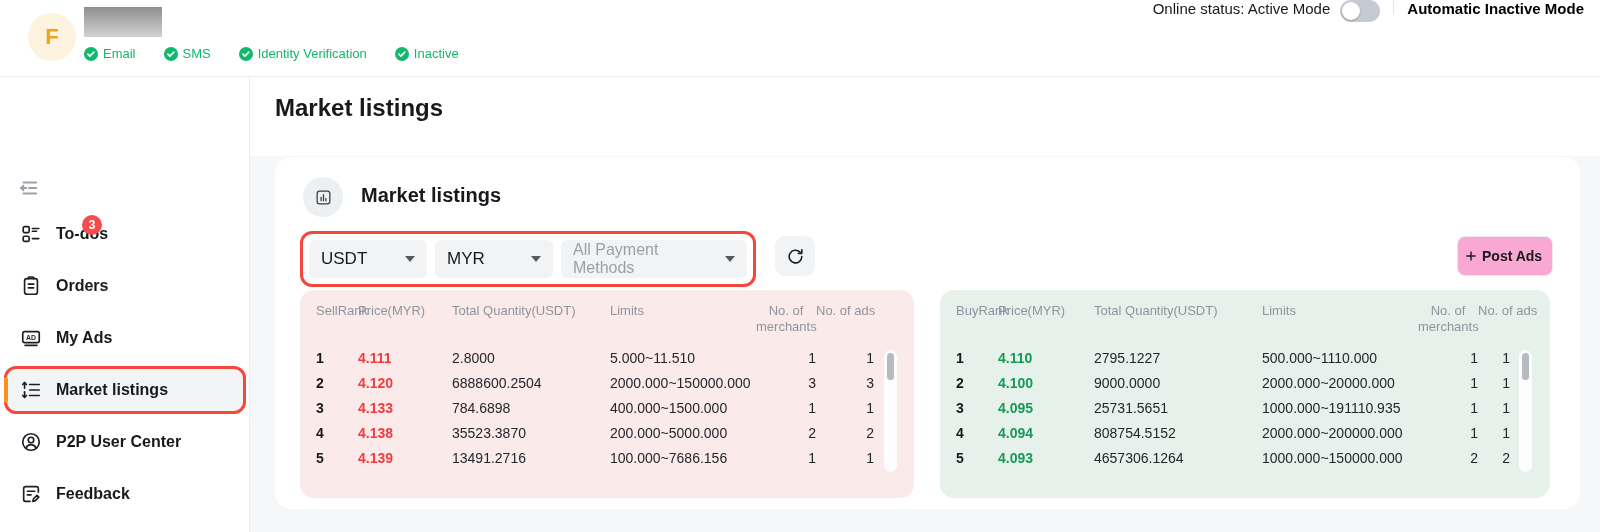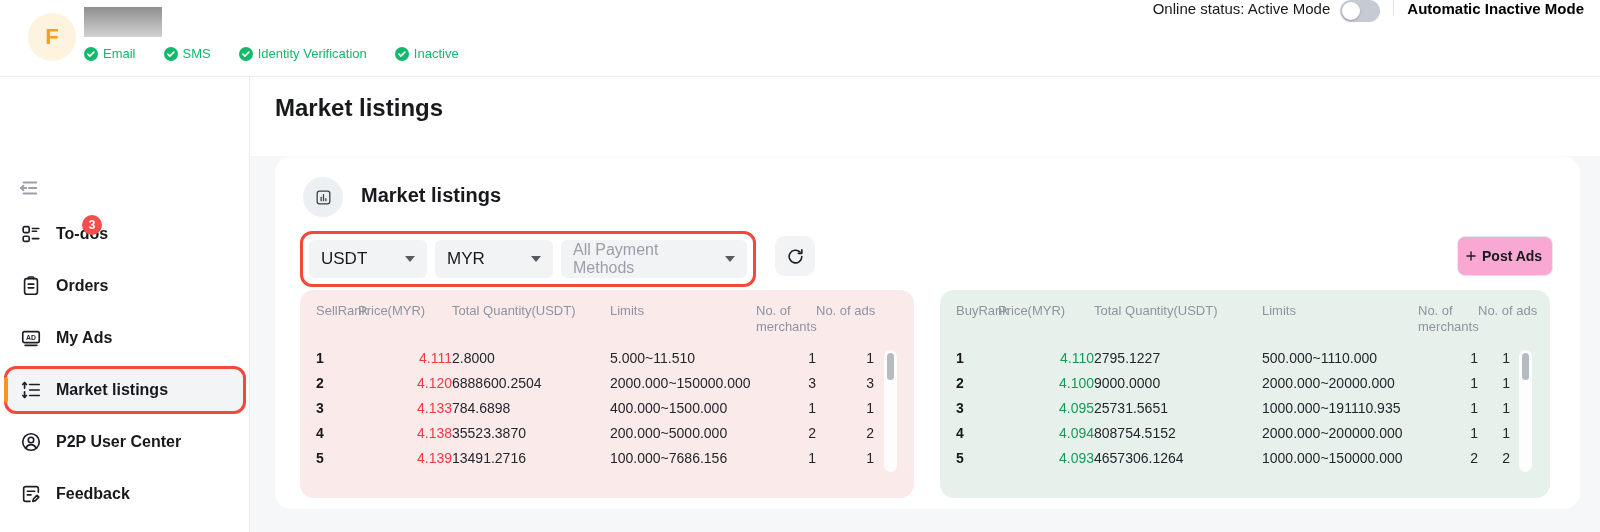--- a/index.html
+++ b/index.html
@@ -48,26 +48,26 @@
   .refresh-btn{position:absolute;left:500px;top:79px;width:40px;height:40px;border-radius:10px;background:#f2f3f5;border:none;display:flex;align-items:center;justify-content:center;cursor:pointer;}
   .post-ads-btn{position:absolute;left:1182px;top:79px;width:96px;height:40px;background:#f9a8d4;border:1px solid #e7e9ec;border-radius:8px;display:flex;align-items:center;justify-content:flex-start;gap:4px;cursor:pointer;font-family:inherit;}
   .post-ads-btn .lbl{font-size:14px;font-weight:700;color:#17191c;}
 
   
   .panel{position:absolute;top:133px;height:208px;border-radius:14px;box-sizing:border-box;padding:13px 16px 0 16px;}
   .panel.sell{left:25px;width:614px;background:#fbeaea;--cols:42px 94px 158px 146px 60px 1fr;}
   .panel.buy{left:665px;width:610px;background:#e7f1ec;--cols:42px 96px 168px 156px 60px 1fr;}
   .t-head{display:grid;grid-template-columns:var(--cols);font-size:13px;color:#8e949e;line-height:16px;min-height:34px;align-items:start;}
   .t-head .h1{text-align:left;}
-  .t-head .h4{text-align:left;}
+  .t-head .h4{text-align:center;}
   .t-head .h5{text-align:right;padding-right:24px;white-space:nowrap;}
   .t-rows{margin-top:8px;}
   .t-row{display:grid;grid-template-columns:var(--cols);height:25px;align-items:center;font-size:14px;color:#23262b;}
   .t-row .c0{font-weight:700;color:#17191c;}
-  .t-row .c1{font-weight:400;text-align:right;}
+  .t-row .c1{font-weight:700;text-align:left;}
   .t-row .c4{text-align:right;}
   .t-row .c5{text-align:right;padding-right:24px;}
   .price-sell{color:#f23a3f;}
   .price-buy{color:#149a57;}
   .scrollbar{position:absolute;top:60px;width:13px;height:122px;background:#fdfdfd;border-radius:7px;}
   .panel.sell .scrollbar{right:17px;}
   .panel.buy .scrollbar{right:18px;}
   .scroll-thumb{position:absolute;left:3px;top:3px;width:7px;height:27px;background:#b6bac1;border-radius:4px;cursor:pointer;}
 </style>
 </head>

